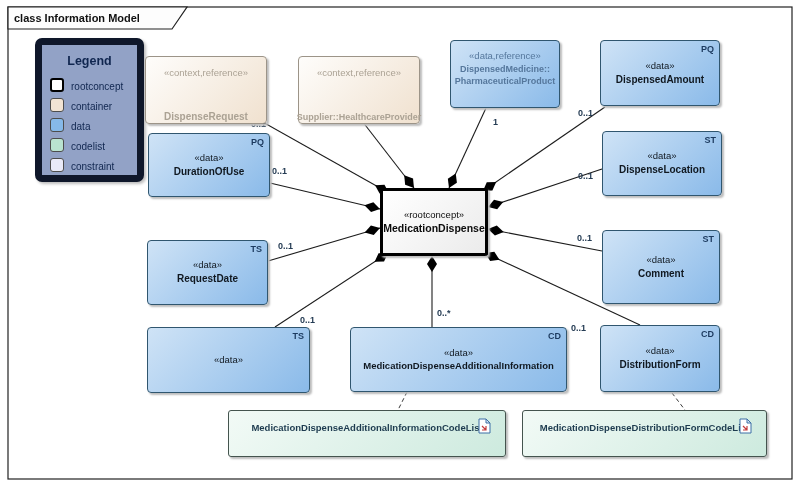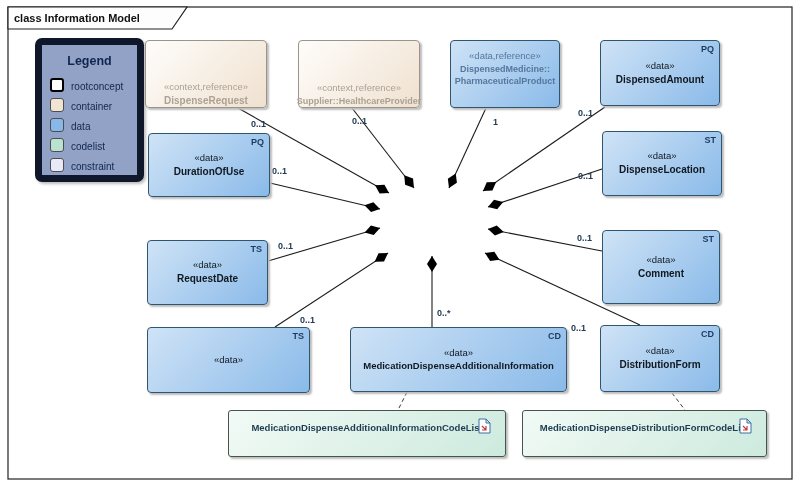--- a/index.html
+++ b/index.html
@@ -16,21 +16,21 @@
         text-align:center;line-height:1.35;}
   .node .stereo{font-size:9.5px;}
   .node .nname{font-size:10px;font-weight:bold;white-space:nowrap;}
   .node .tag{position:absolute;top:2px;right:5px;font-size:9px;
              font-weight:bold;color:#1c3a5f;}
 
   .data{background:linear-gradient(135deg,#cfe3f6 0%,#8abae9 100%);
         border:1.5px solid #30566f;color:#101820;justify-content:center;}
   .ref-container{background:linear-gradient(135deg,#fefdfb 0%,#f0e1cf 100%);
         border:1.5px solid #9c9488;color:#ab a294;color:#aba294;
-        justify-content:flex-end;padding-top:10px;}
+        justify-content:space-between;padding-top:10px;margin-top:16px;}
   .ref-data{justify-content:flex-start;padding-top:9px;color:#55779c;}
   .ref-data .nname{font-size:9px;}
   .root{background:linear-gradient(135deg,#ffffff 0%,#ebebeb 100%);
         border:3px solid #000;border-radius:3px;color:#0c0c0c;justify-content:center;}
   .root .nname{font-size:10.5px;}
   .codelist{background:linear-gradient(135deg,#f2faf6 0%,#cdeade 100%);
         border:1.5px solid #44544e;border-radius:3px;color:#1d3b4f;
         justify-content:flex-start;padding-top:11px;}
   .codelist .nname{font-size:9.5px;}
   .doc-icon{position:absolute;top:7px;right:14px;}
@@ -157,20 +157,24 @@
     <span class="stereo">«data»</span>
     <span class="nname">RequestDate</span>
   </div>
 
   <div class="node data" style="left:602px;top:230px;width:118px;height:74px;">
     <span class="tag">ST</span>
     <span class="stereo">«data»</span>
     <span class="nname">Comment</span>
   </div>
 
+  <div class="node root" style="left:380px;top:188px;width:108px;height:68px;">
+    <span class="stereo">«rootconcept»</span>
+    <span class="nname">MedicationDispense</span>
+  </div>
 
   <div class="node data" style="left:147px;top:327px;width:163px;height:66px;">
     <span class="tag">TS</span>
     <span class="stereo">«data»</span>
   </div>
 
   <div class="node data" style="left:350px;top:327px;width:217px;height:65px;">
     <span class="tag">CD</span>
     <span class="stereo">«data»</span>
     <span class="nname long">MedicationDispenseAdditionalInformation</span>

